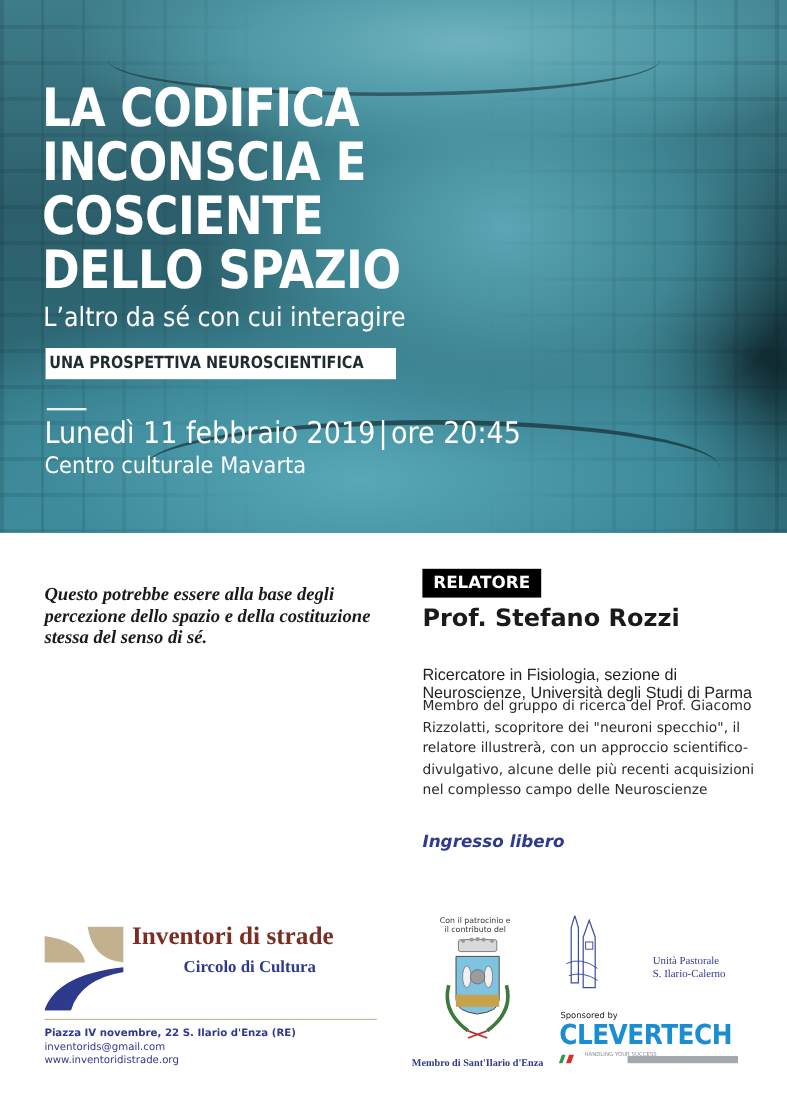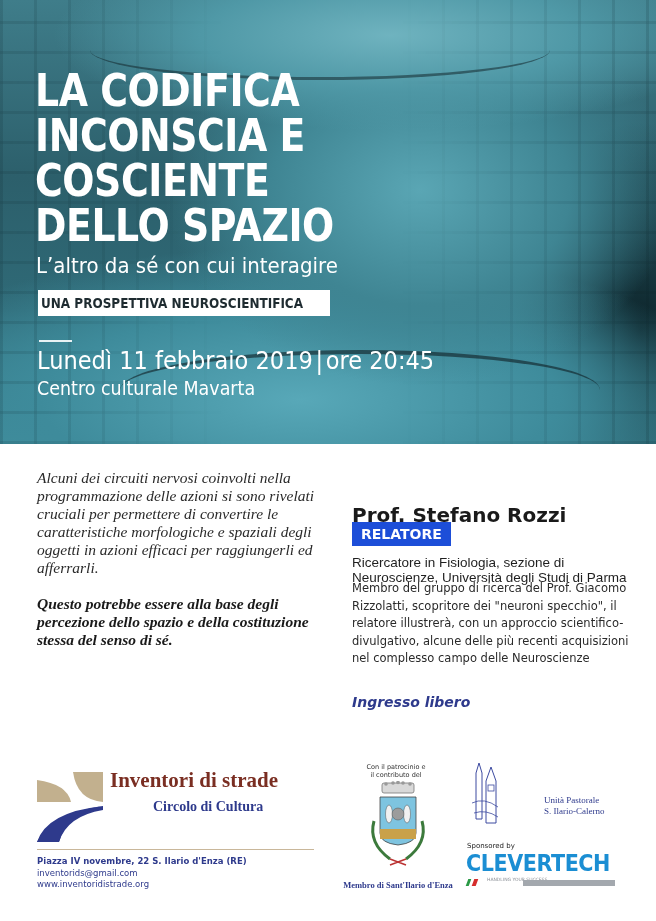--- a/index.html
+++ b/index.html
@@ -72,22 +72,22 @@
   .intro {
     position: absolute; left: 37px; top: 469px; width: 300px;
     font-family: "Liberation Serif", serif; font-style: italic; color: #2a2a2a;
     font-size: 15.5px; line-height: 18px;
   }
   .intro p.bold { font-weight: bold; margin-top: 18px; color: #1a1a1a; }
 
   
   .badge {
     position: absolute; left: 352px; top: 474px; height: 24px; padding: 0 9px;
-    background: #1d4ed8; color: #ffffff;
-    font-family: "DejaVu Sans", sans-serif; font-weight: bold; font-size: 14px; line-height: 24px; margin-top: 48px;
+    background: #000000; color: #ffffff;
+    font-family: "DejaVu Sans", sans-serif; font-weight: bold; font-size: 14px; line-height: 24px;
   }
   .speaker-name {
     position: absolute; left: 352px; top: 502px; color: #1a1a1a;
     font-family: "DejaVu Sans", sans-serif; font-weight: bold; font-size: 20px; line-height: 26px;
     white-space: nowrap;
   }
   .speaker-role {
     position: absolute; left: 352px; top: 555px; width: 285px; color: #1f1f1f;
     font-family: Liberation Sans, sans-serif; font-size: 13.5px; line-height: 15px;
   }
@@ -173,21 +173,20 @@
 
   <div class="dash"></div>
 
   <div class="date-line">
     <span>Lunedì 11 febbraio 2019</span><span class="sep">|</span><span>ore 20:45</span>
   </div>
   <div class="venue">Centro culturale Mavarta</div>
 </section>
 
 <section class="intro">
-  <p>Alcuni dei circuiti nervosi coinvolti nella programmazione delle azioni si sono rivelati cruciali per permettere di convertire le caratteristiche morfologiche e spaziali degli oggetti in azioni efficaci per raggiungerli ed afferrarli.</p>
   <p class="bold">Questo potrebbe essere alla base degli percezione dello spazio e della costituzione stessa del senso di sé.</p>
 </section>
 
 <div class="badge">RELATORE</div>
 <div class="speaker-name">Prof. Stefano Rozzi</div>
 <div class="speaker-role">Ricercatore in Fisiologia, sezione di Neuroscienze, Università degli Studi di Parma</div>
 <div class="speaker-bio">Membro del gruppo di ricerca del Prof. Giacomo Rizzolatti, scopritore dei "neuroni specchio", il relatore illustrerà, con un approccio scientifico-divulgativo, alcune delle più recenti acquisizioni nel complesso campo delle Neuroscienze</div>
 <div class="entry">Ingresso libero</div>
 
 <svg class="org-logo" viewBox="0 0 66 70">

